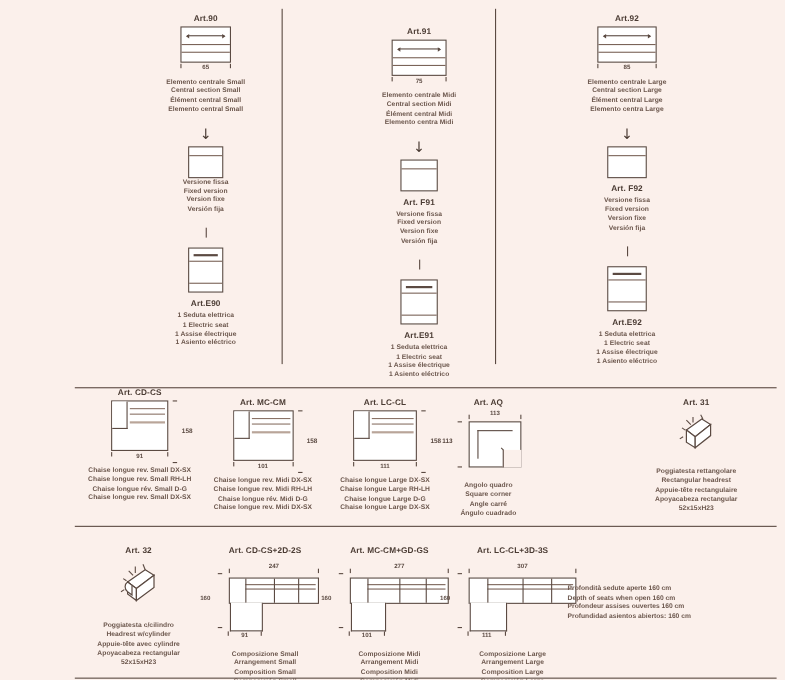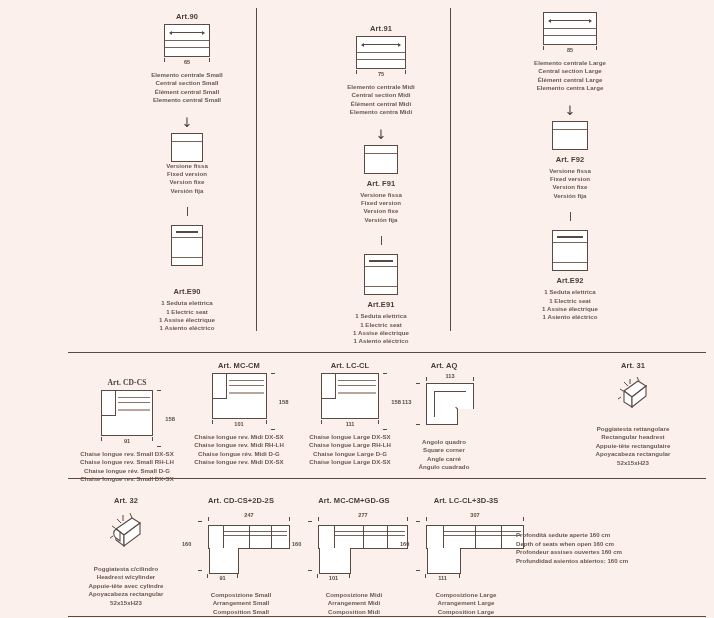--- a/index.html
+++ b/index.html
@@ -196,21 +196,21 @@
       <div class="vtick" style="margin-top:12px;"></div>
 
       <div class="block" style="margin-top:9px;">
         <div class="icon-wrap">
           <div class="mod" style="width:32px;height:41px;">
             <div class="bar" style="top:11px;"></div>
             <div class="bar" style="top:31px;"></div>
             <div class="seatline" style="top:5px;height:2px;background:#5b4a42;"></div>
           </div>
         </div>
-        <div class="art-code" style="margin-top:21px;">Art.E90</div>
+        <div class="art-code" style="margin-top:5px;">Art.E90</div>
         <div class="desc">
           <div>1 Seduta elettrica</div>
           <div>1 Electric seat</div>
           <div>1 Assise électrique</div>
           <div>1 Asiento eléctrico</div>
         </div>
       </div>
     </div>
 
     <div class="col c2">
@@ -270,20 +270,21 @@
           <div>1 Seduta elettrica</div>
           <div>1 Electric seat</div>
           <div>1 Assise électrique</div>
           <div>1 Asiento eléctrico</div>
         </div>
       </div>
     </div>
 
     <div class="col c3">
       <div class="block" style="padding-top:12px;">
+        <div class="art-code">Art.92</div>
         <div class="icon-wrap">
           <div style="width:54px;">
             <div class="mod" style="height:33px;">
               <div class="arrowline"></div>
               <div class="bar" style="top:15px;"></div>
               <div class="bar" style="top:22px;"></div>
             </div>
             <div class="ruler">
               <div class="tick" style="left:0;"></div>
               <div class="tick" style="right:0;"></div>
@@ -337,21 +338,21 @@
     </div>
   </div>
 
   <div class="hrule" style="left:68px;top:352px;width:638px;"></div>
   <div class="hrule" style="left:68px;top:478px;width:638px;"></div>
   <div class="hrule" style="left:68px;top:616px;width:638px;"></div>
 
   <div class="mid-section">
 
     <div class="mid-item" style="left:68px;width:118px;">
-      <div class="art-code" style="margin-top:26px;font-family:Liberation Serif, serif;">Art. CD-CS</div>
+      <div class="art-code" style="margin-top:0;">Art. CD-CS</div>
       <div class="icon-wrap" style="margin-top:2px;">
         <div style="position:relative;width:74px;">
           <div style="position:relative;width:52px;margin:0 auto;">
             <div class="chaise">
               <div class="back"></div>
               <div class="ln" style="top:6px;left:16px;"></div>
               <div class="ln" style="top:11px;left:16px;"></div>
               <div class="ln" style="top:18px;left:16px;background:#b9a599;height:2px;"></div>
             </div>
             <div class="edge-tick" style="right:-8px;top:0;"></div>

